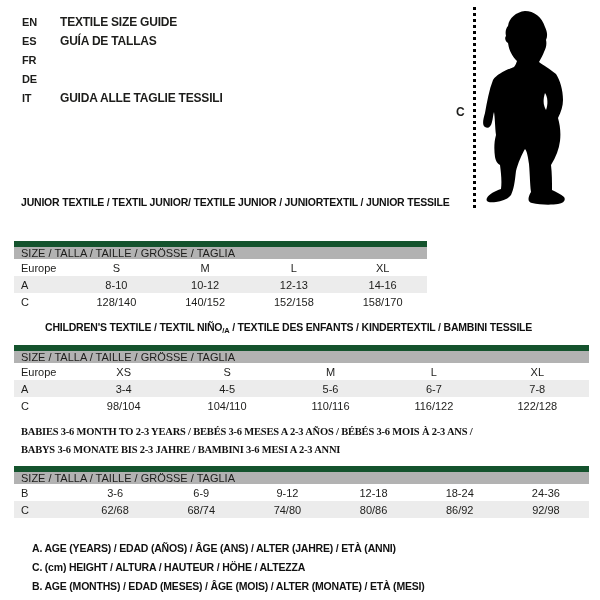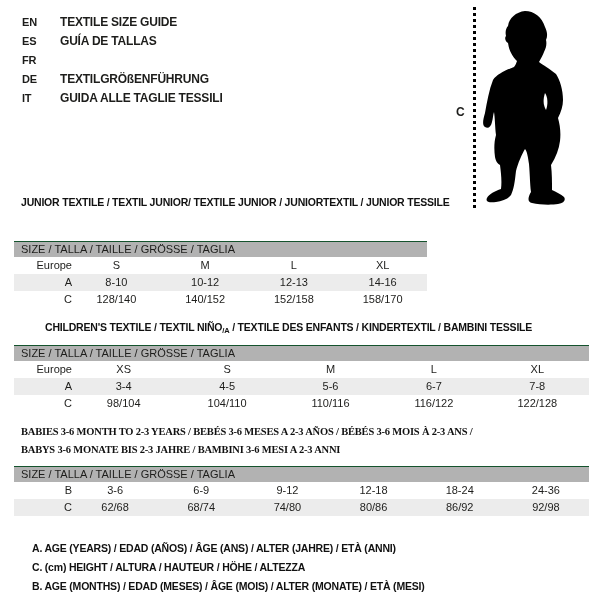--- a/index.html
+++ b/index.html
@@ -25,22 +25,22 @@
   .t-title-junior   { top:196px; }
   .t-title-children { top:321px;margin-left:24px; }
   .t-title-babies   { top:423px; line-height:18px;font-family:Liberation Serif, serif; }
   .sub { font-size:7.5px; vertical-align:-2px; }
 
   
   .size-table { position:absolute; border-collapse:collapse; table-layout:fixed;
                 font-size:11px; color:#1d1d1b; }
   .size-table td { padding:0; height:17px; text-align:center; font-weight:400;
                    white-space:nowrap; overflow:hidden; }
-  .size-table td.lbl { text-align:right; padding-left:7px; }
-  .size-table tr.size-bar td { background:#b2b2b2; border-top:1px solid #14532d;
+  .size-table td.lbl { text-align:left; padding-left:7px; }
+  .size-table tr.size-bar td { background:#b2b2b2; border-top:6px solid #14532d;
                    text-align:left; padding-left:7px; height:15px; }
   .size-table tr.shaded td { background:#ececec; }
   col.label-col { width:58px; }
 
   .tbl-junior   { left:14px; top:241px; width:413px; }
   .tbl-children { left:14px; top:345px; width:575px; }
   .tbl-babies   { left:14px; top:466px; width:575px; }
 
   
   .footnotes { position:absolute; left:32px; top:539px; }
@@ -57,21 +57,20 @@
   </div>
   <div class="lang-row">
     <span class="lang-code">ES</span>
     <span class="lang-label">GUÍA DE TALLAS</span>
   </div>
   <div class="lang-row">
     <span class="lang-code">FR</span>
   </div>
   <div class="lang-row">
     <span class="lang-code">DE</span>
-    <span class="lang-label">TEXTILGRÖßENFÜHRUNG</span>
   </div>
   <div class="lang-row">
     <span class="lang-code">IT</span>
     <span class="lang-label">GUIDA ALLE TAGLIE TESSILI</span>
   </div>
 </div>
 
 <div class="figure">
   <div class="measure-line"></div>
   <div class="c-label">C</div>

